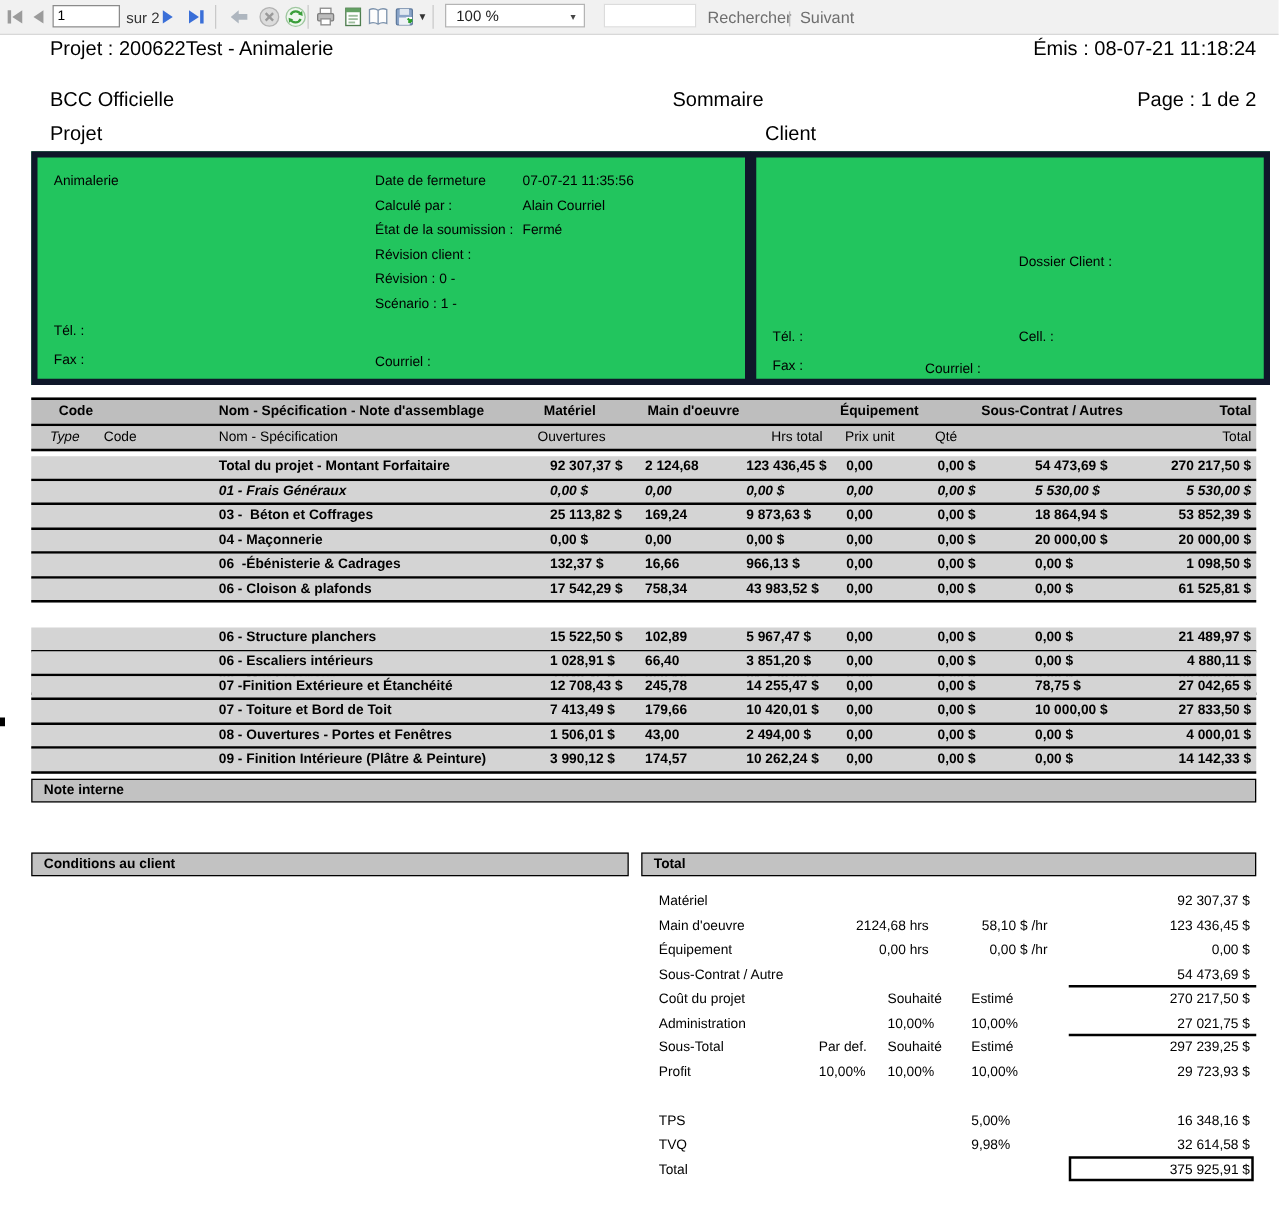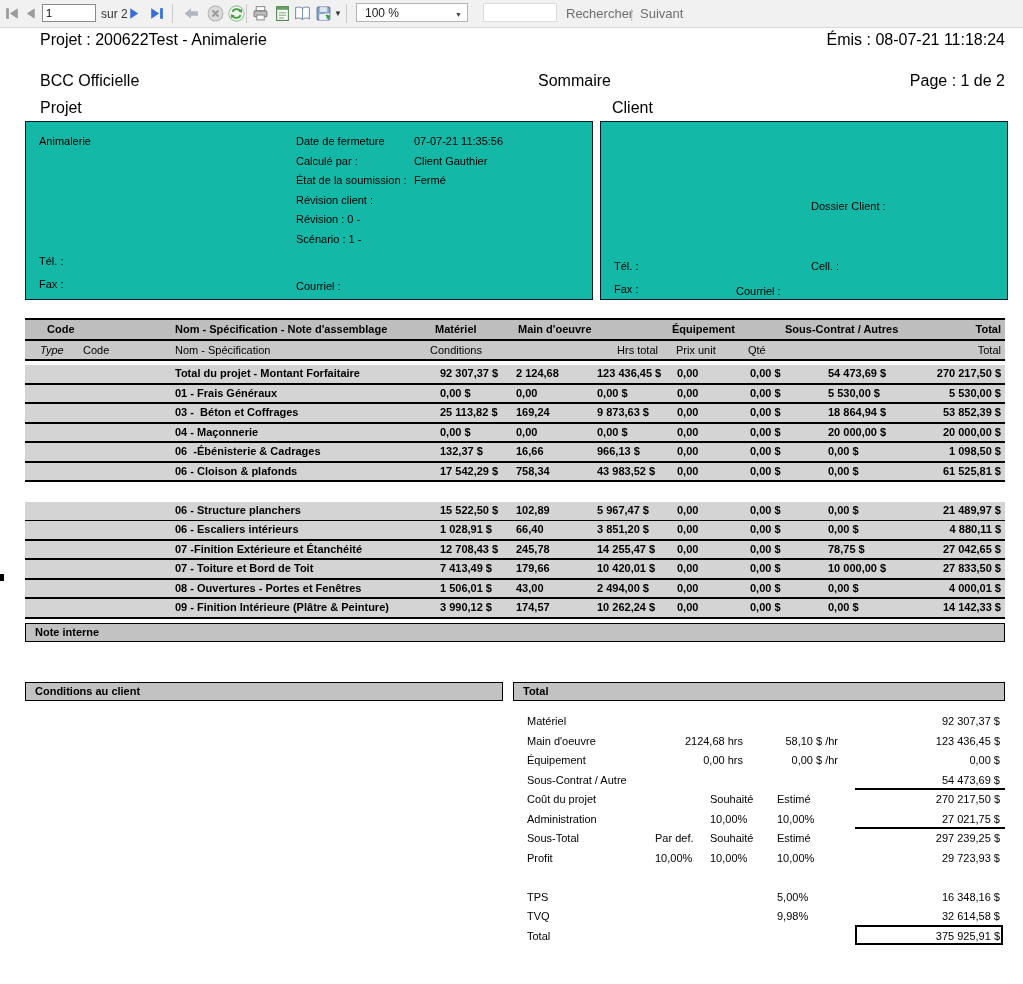--- a/index.html
+++ b/index.html
@@ -19,21 +19,21 @@
   .combo .caret{position:absolute;right:5px;top:7px;font-size:7px;color:#444;}
   .searchbox{position:absolute;left:483px;top:3px;width:74px;height:19px;border:1px solid #dcdcdc;
              background:#fff;font:11px "Liberation Sans",sans-serif;box-sizing:border-box;padding:0 3px;}
   .tblink{position:absolute;top:6px;font-size:13px;color:#6e6e6e;cursor:pointer;}
   .tbpipe{position:absolute;top:6px;font-size:13px;color:#bdbdbd;}
   .icon{position:absolute;top:5px;width:17px;height:17px;}
   
   .rtxt{position:absolute;font-size:16px;white-space:pre;}
   .r-right{text-align:right;right:18px;}
   
-  .pbox{position:absolute;border:1px solid #0f172a;background:#14b8a6;}
+  .pbox{position:absolute;border:5px solid #0f172a;background:#22c55e;}
   .pf-label,.pf-value,.bx{position:absolute;font-size:11px;white-space:pre;}
   .pf-label{left:270px;} .pf-value{left:388px;}
   
   .tbl{position:absolute;left:25px;top:318px;width:980px;}
   .thead1{position:absolute;left:0;top:0;width:980px;height:23px;background:#bebebe;
           border-top:2px solid #000;border-bottom:2px solid #000;box-sizing:border-box;}
   .thead2{position:absolute;left:0;top:23px;width:980px;height:20px;background:#c9c9c9;
           border-bottom:2px solid #000;box-sizing:border-box;}
   .tbody{position:absolute;left:0;top:47px;width:980px;height:254px;}
   .trow{position:absolute;left:0;width:980px;height:19.5px;background:#d4d4d4;
@@ -140,21 +140,21 @@
 <div class="rtxt r-right" style="top:72px">Page : 1 de 2</div>
 <div class="rtxt" style="left:40px;top:99px">Projet</div>
 <div class="rtxt" style="left:612px;top:99px">Client</div>
 
 <div class="pbox" style="left:25px;top:121px;width:566px;height:177px">
   <span class="bx" style="left:13px;top:13px">Animalerie</span>
   <div id="project-fields" class="abs" style="left:0;top:13px;width:566px;height:120px">
       <span class="pf-label" style="top: 0px;">Date de fermeture</span>
       <span class="pf-value" style="top: 0px;">07-07-21 11:35:56</span>
       <span class="pf-label" style="top: 19.6px;">Calculé par :</span>
-      <span class="pf-value" style="top: 19.6px;">Client Gauthier</span>
+      <span class="pf-value" style="top: 19.6px;">Alain Courriel</span>
       <span class="pf-label" style="top: 39.2px;">État de la soumission :</span>
       <span class="pf-value" style="top: 39.2px;">Fermé</span>
       <span class="pf-label" style="top: 58.8px;">Révision client :</span>
       <span class="pf-label" style="top: 78.4px;">Révision : 0 -</span>
       <span class="pf-label" style="top: 98px;">Scénario : 1 -</span>
     </div>
   <span class="bx" style="left:13px;top:133px">Tél. :</span>
   <span class="bx" style="left:13px;top:156px">Fax :</span>
   <span class="bx" style="left:270px;top:158px">Courriel :</span>
 </div>
@@ -174,39 +174,39 @@
     <span class="hcell hc-mat">Matériel</span>
     <span class="hcell hc-mo">Main d'oeuvre</span>
     <span class="hcell hc-eq">Équipement</span>
     <span class="hcell hc-sc">Sous-Contrat / Autres</span>
     <span class="hcell hc-tot">Total</span>
   </div>
   <div class="thead2">
     <span class="hcell h2-type">Type</span>
     <span class="hcell h2-code">Code</span>
     <span class="hcell h2-name">Nom - Spécification</span>
-    <span class="hcell h2-fourn">Conditions</span>
+    <span class="hcell h2-fourn">Ouvertures</span>
     <span class="hcell h2-hrs">Hrs total</span>
     <span class="hcell h2-pu">Prix unit</span>
     <span class="hcell h2-qte">Qté</span>
     <span class="hcell h2-un">Un</span>
     <span class="hcell h2-tot">Total</span>
   </div>
   <div class="tbody" id="tbl-body">
       <div class="trow" style="top: 0px;">
         <span class="cell c-name">Total du projet - Montant Forfaitaire</span>
         <span class="cell c-mat">92 307,37 $</span>
         <span class="cell c-hrs">2 124,68</span>
         <span class="cell c-mo">123 436,45 $</span>
         <span class="cell c-pu">0,00</span>
         <span class="cell c-qte">0,00 $</span>
         <span class="cell c-sc">54 473,69 $</span>
         <span class="cell c-tot">270 217,50 $</span>
       </div>
-      <div class="trow" style="top: 19.5px;">
+      <div class="trow" style="top: 19.5px; font-style: italic;">
         <span class="cell c-name">01 - Frais Généraux</span>
         <span class="cell c-mat">0,00 $</span>
         <span class="cell c-hrs">0,00</span>
         <span class="cell c-mo">0,00 $</span>
         <span class="cell c-pu">0,00</span>
         <span class="cell c-qte">0,00 $</span>
         <span class="cell c-sc">5 530,00 $</span>
         <span class="cell c-tot">5 530,00 $</span>
       </div>
       <div class="trow" style="top: 39px;">

